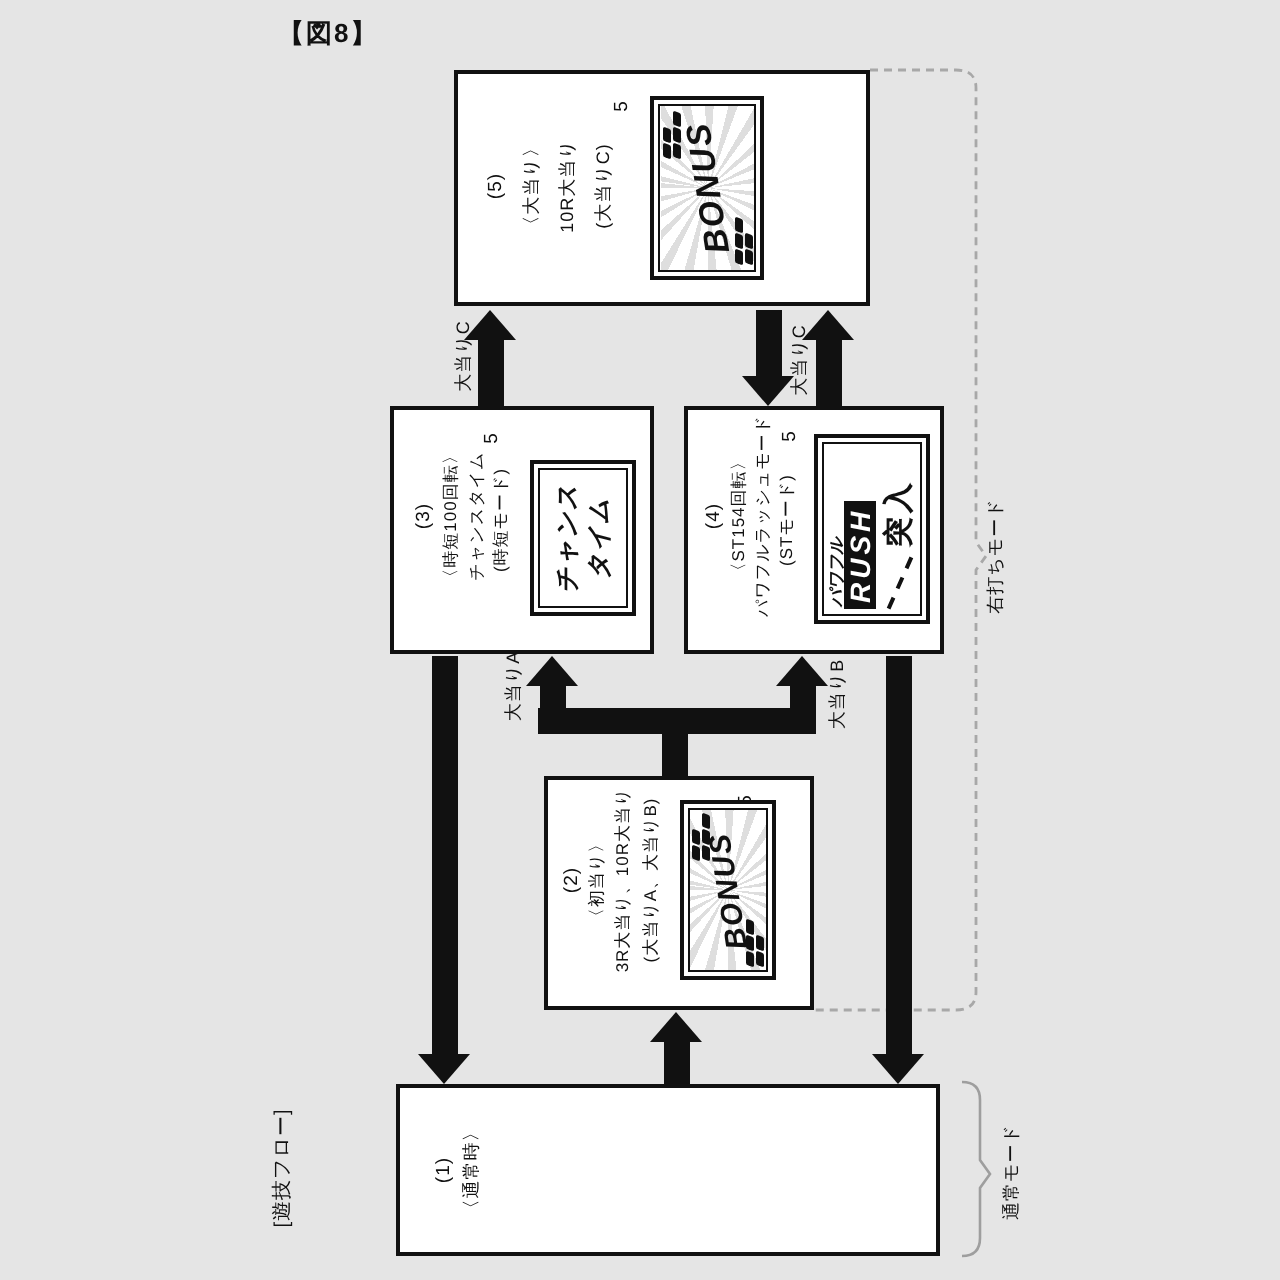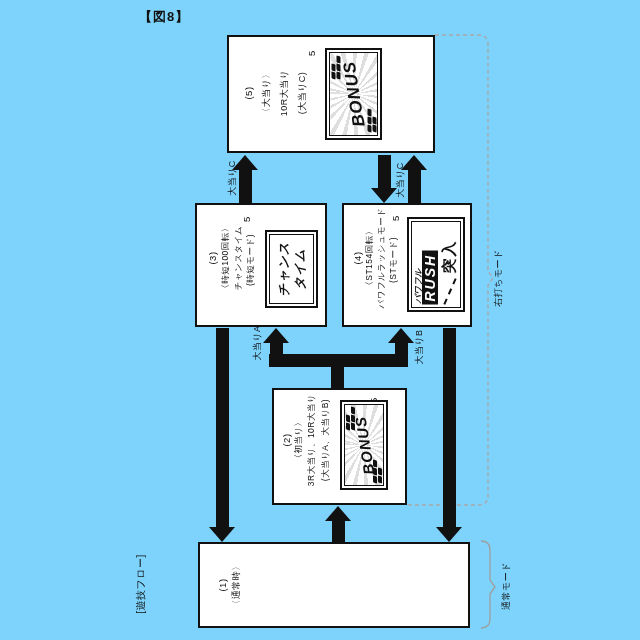--- a/index.html
+++ b/index.html
@@ -1,16 +1,16 @@
 <!DOCTYPE html>
 <html><head>
 <meta charset="utf-8">
 <style>
   html,body{margin:0;padding:0;background:#fff;}
-  #page{position:relative;width:640px;height:640px;background:#7dd3fc;overflow:hidden;
+  #page{position:relative;width:640px;height:640px;background:#e5e5e5;overflow:hidden;
         font-family:"Liberation Sans",sans-serif;color:#111;}
   
   .vt{position:absolute;transform:translate(-50%,-50%) rotate(-90deg);
       white-space:nowrap;font-size:9px;letter-spacing:0.5px;color:#111;}
   .num{font-size:9.5px;}
   .fig{position:absolute;font-size:13px;font-weight:600;letter-spacing:1px;}
   
   .bx{position:absolute;border:2px solid #111;background:#fff;box-sizing:border-box;}
   
   .lg{position:absolute;border:2px solid #111;background:#fff;padding:2px;box-sizing:border-box;}

